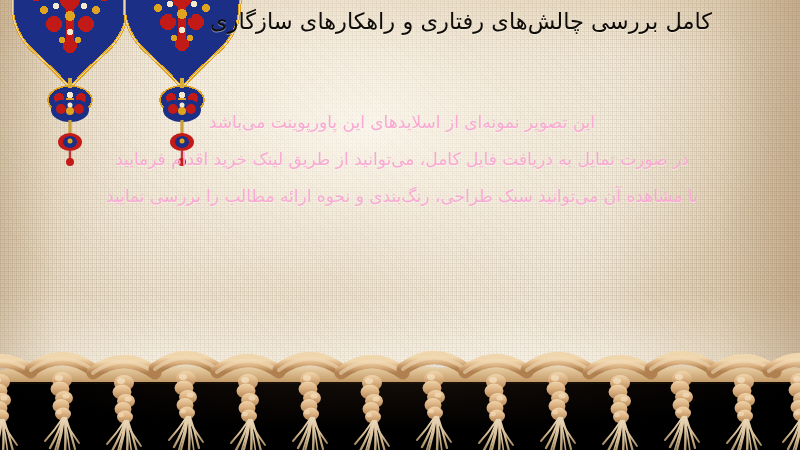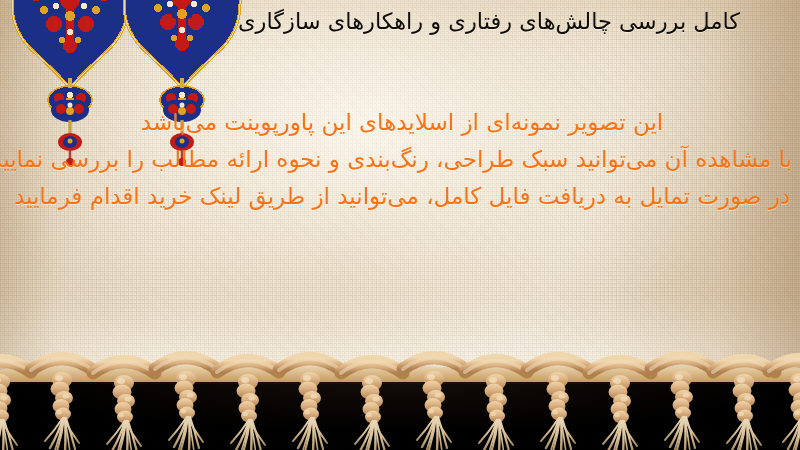--- a/index.html
+++ b/index.html
@@ -41,37 +41,37 @@
     background-image:
       repeating-linear-gradient(45deg, rgba(128,102,70,.055) 0 1px, rgba(255,255,255,0) 1px 3px),
       repeating-linear-gradient(-45deg, rgba(255,252,242,.05) 0 1px, rgba(0,0,0,0) 1px 3px);
     mix-blend-mode:multiply;opacity:.55;
   }
 
   
   .text-layer{position:absolute;left:0;top:0;width:800px;height:378px;}
 
   .title-block{
-    position:absolute;right:16px;top:6px;width:590px;
-    text-align:center;direction:rtl;
+    position:absolute;right:0;top:6px;width:590px;
+    text-align:left;direction:rtl;
   }
   .title-line{
     font-family:"DejaVu Sans","Liberation Sans",sans-serif;
     font-size:22.5px;line-height:30px;color:#100c08;
     font-weight:400;letter-spacing:0;white-space:nowrap;
     text-shadow:0 1px 0 rgba(255,252,244,.45);
   }
 
   .body-block{
     position:absolute;right:8px;top:104px;width:780px;
     text-align:center;direction:rtl;
   }
   .body-line{
     font-family:"DejaVu Sans","Liberation Sans",sans-serif;
-    font-size:23px;line-height:37px;color:#f97316;
+    font-size:17px;line-height:37px;color:#f9a8d4;
     font-weight:400;white-space:nowrap;
     text-shadow:0 1px 0 rgba(255,252,244,.42);
   }
 
   
   .ornaments{position:absolute;left:0;top:0;width:260px;height:115px;}
   .orn{position:absolute;top:-52px;width:120px;height:160px;}
   .orn.o1{left:10px;}
   .orn.o2{left:122px;}
   .orn svg{display:block;width:120px;height:160px;}
@@ -292,22 +292,22 @@
   </svg>
 
   <div class="text-layer">
 
     <div class="title-block">
       <div class="title-line">کامل بررسی چالش‌های رفتاری و راهکارهای سازگاری</div>
     </div>
 
     <div class="body-block">
       <div class="body-line">این تصویر نمونه‌ای از اسلایدهای این پاورپوینت می‌باشد</div>
+      <div class="body-line">در صورت تمایل به دریافت فایل کامل، می‌توانید از طریق لینک خرید اقدام فرمایید</div>
       <div class="body-line">با مشاهده آن می‌توانید سبک طراحی، رنگ‌بندی و نحوه ارائه مطالب را بررسی نمایید</div>
-      <div class="body-line">در صورت تمایل به دریافت فایل کامل، می‌توانید از طریق لینک خرید اقدام فرمایید</div>
     </div>
 
   </div>
 
   <div class="black-ground"></div>
   <div class="edge-shadow"></div>
 
   <div class="fringe">
     <svg viewBox="0 0 800 102" xmlns="http://www.w3.org/2000/svg">
       <defs>

